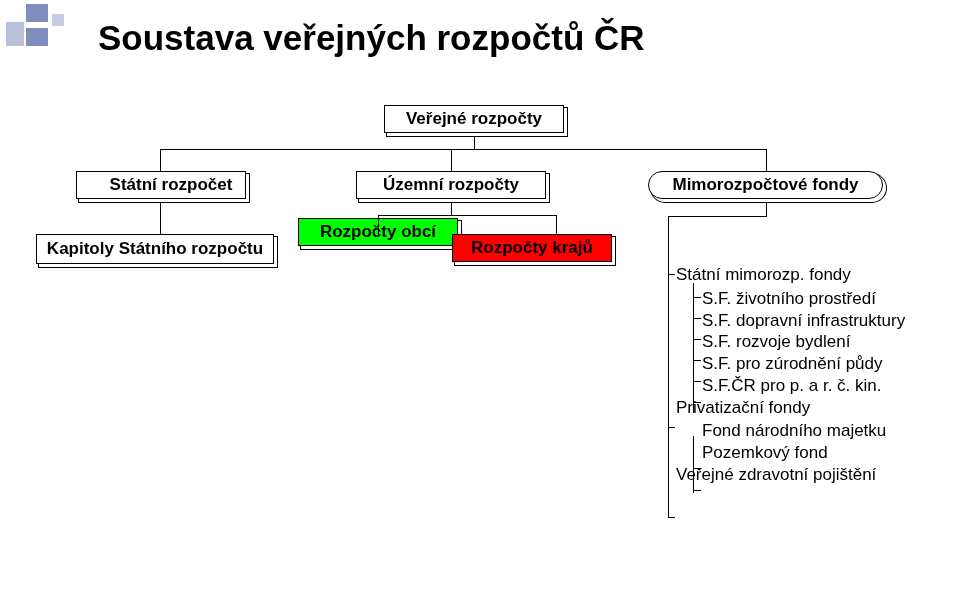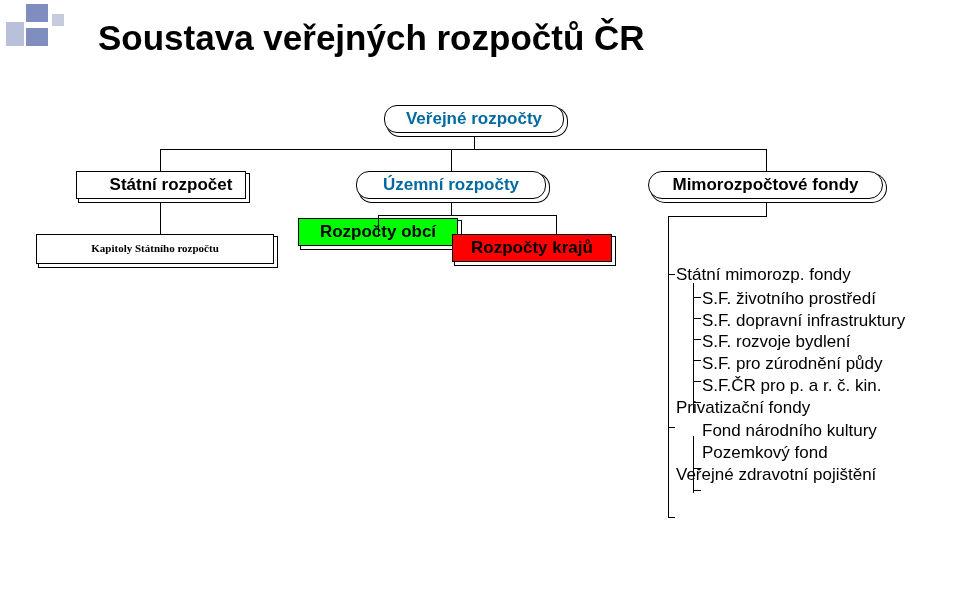--- a/index.html
+++ b/index.html
@@ -39,21 +39,21 @@
     text-align: center;
     border: 1px solid #000;
     box-shadow: 3px 3px 0 0 #fff, 3px 3px 0 1px #000;
     padding: 2px 4px;
     background: #fff;
     font-size: 17px;
     font-weight: 700;
     color: #000;
     line-height: 1.05;
   }
-  .node.red   { color: #0369a1; border-radius: 13px; }
+  .node.red   { color: #000000; }
   .node.green-bg { background: #00ff00; }
   .node.red-bg   { background: #ff0000; color:#000; }
 
   
   .ln { position: absolute; background: #000; }
 
   
   .tree {
     position: absolute;
     left: 676px;
@@ -80,21 +80,21 @@
 <div class="title">Soustava veřejných rozpočtů ČR</div>
 
 <div class="node red" style="left:384px; top:105px; width:180px; height:28px;">Veřejné rozpočty</div>
 
 <div class="node" style="left:76px; top:171px; width:170px; height:28px;padding-left:24px;">Státní rozpočet</div>
 
 <div class="node red" style="left:356px; top:171px; width:190px; height:28px;">Územní rozpočty</div>
 
 <div class="node" style="left:648px; top:171px; width:235px; height:28px;border-radius:14px;">Mimorozpočtové fondy</div>
 
-<div class="node" style="left:36px; top:234px; width:238px; height:30px; font-size:11px;font-family:Liberation Serif, serif;">Kapitoly Státního rozpočtu</div>
+<div class="node" style="left:36px; top:234px; width:238px; height:30px; font-size:17px;">Kapitoly Státního rozpočtu</div>
 
 <div class="node green-bg" style="left:298px; top:218px; width:160px; height:28px;text-align:right;">Rozpočty obcí</div>
 
 <div class="node red-bg" style="left:452px; top:234px; width:160px; height:28px;">Rozpočty krajů</div>
 
 <div class="ln" style="left:474px; top:137px; width:1px; height:12px;"></div>
 
 <div class="ln" style="left:160px; top:149px; width:606px; height:1px;"></div>
 
 <div class="ln" style="left:160px; top:149px; width:1px; height:22px;"></div>
@@ -115,21 +115,21 @@
 <div class="tree">
   <div class="lvl0">Státní mimorozp. fondy</div>
   <div class="sp"></div>
   <div class="lvl1">S.F. životního prostředí</div>
   <div class="lvl1">S.F. dopravní infrastruktury</div>
   <div class="lvl1">S.F. rozvoje bydlení</div>
   <div class="lvl1">S.F. pro zúrodnění půdy</div>
   <div class="lvl1">S.F.ČR pro p. a r. č. kin.</div>
   <div class="lvl0">Privatizační fondy</div>
   <div class="sp"></div>
-  <div class="lvl1">Fond národního kultury</div>
+  <div class="lvl1">Fond národního majetku</div>
   <div class="lvl1">Pozemkový fond</div>
   <div class="lvl0">Veřejné zdravotní pojištění</div>
 </div>
 
 <div class="tln" style="left:668px; top:216px; width:1px; height:302px;"></div>
 <div class="tln" style="left:668px; top:274px; width:7px; height:1px;"></div>
 <div class="tln" style="left:668px; top:427px; width:7px; height:1px;"></div>
 <div class="tln" style="left:668px; top:517px; width:7px; height:1px;"></div>
 
 <div class="tln" style="left:693px; top:283px; width:1px; height:130px;"></div>

